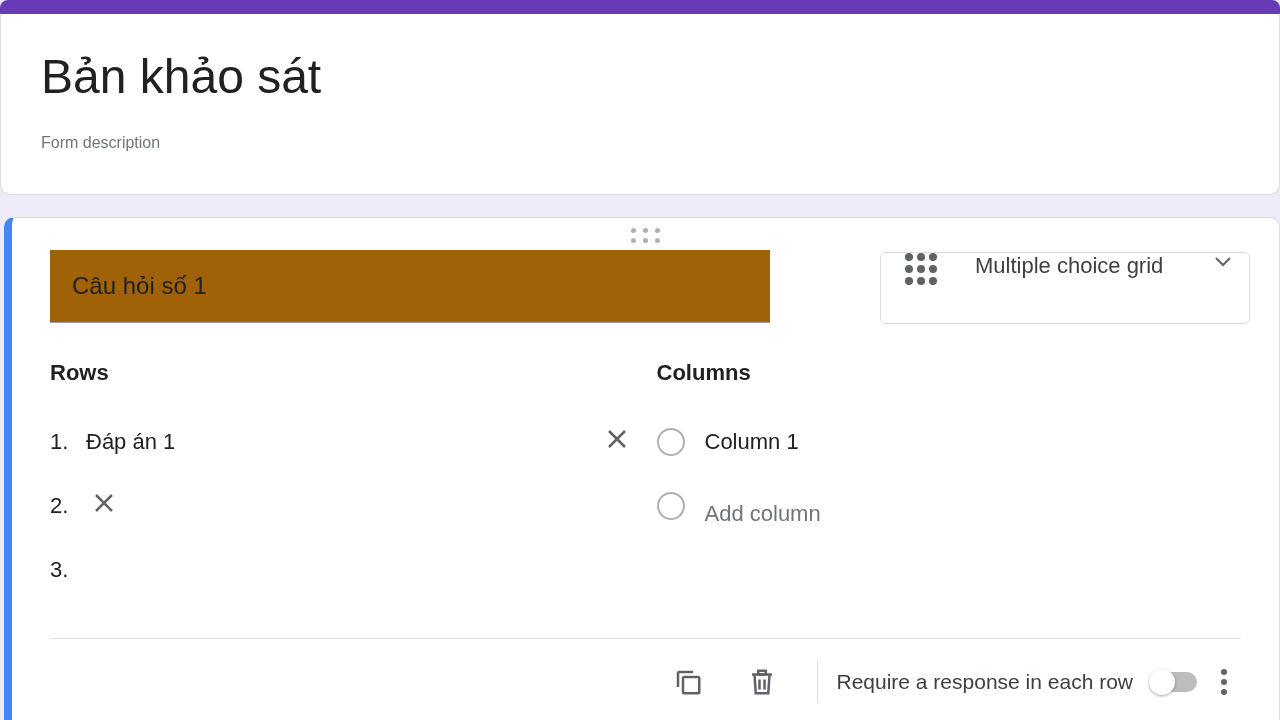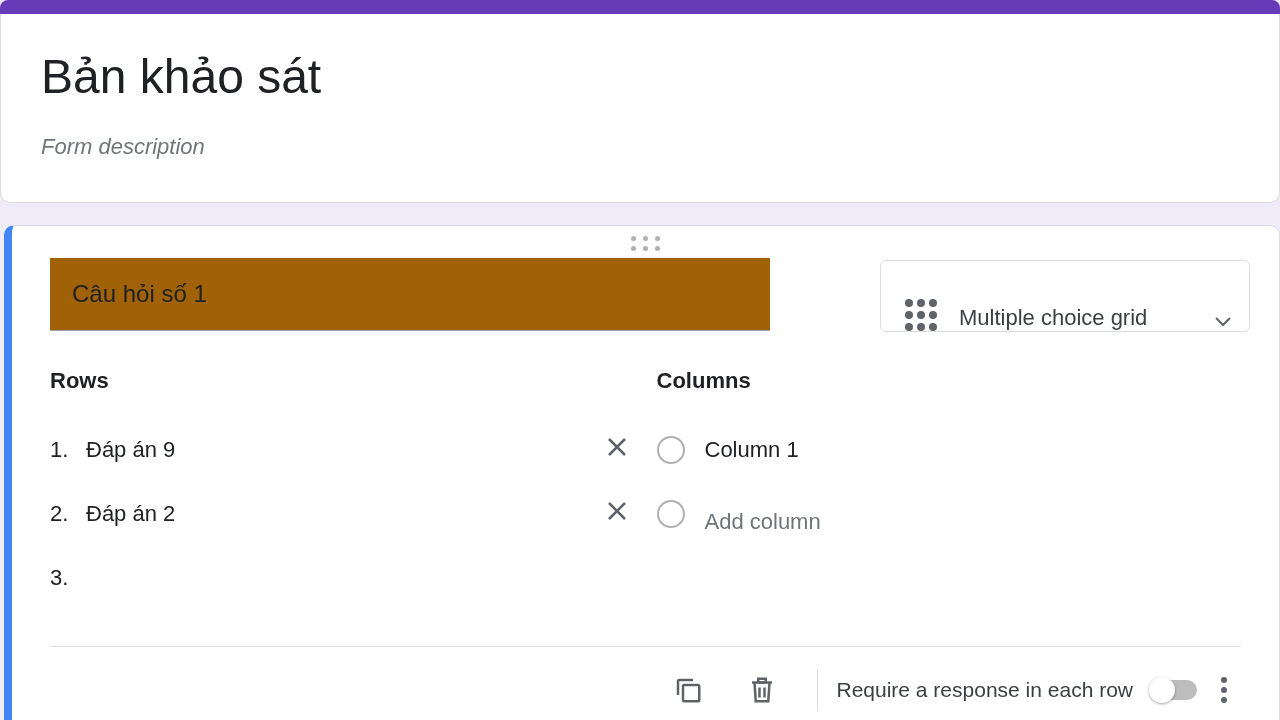--- a/index.html
+++ b/index.html
@@ -18,24 +18,23 @@
   }
   .form-title {
     font-size: 48px;
     font-weight: 400;
     color: #202124;
     letter-spacing: 0px;
     line-height: 1.2;
     margin-bottom: 28px;
   }
   .form-desc {
-    font-size: 22px;
+    font-size: 16px;
     color: #70757a;
     font-weight: 400;
-    font-style: italic;
   }
 
   .question-card {
     background: #fff;
     border: 1px solid #dadce0;
     border-radius: 10px;
     border-left: 8px solid #4285f4;
     margin-left: 4px;
     margin-right: 0;
     padding: 0 38px 22px 38px;
@@ -61,23 +60,23 @@
     padding: 22px 22px;
     color: #202124;
     outline: none;
   }
   .type-select {
     flex: 0 0 370px;
     border: 1px solid #dadce0;
     border-radius: 6px;
     height: 72px;
     display: flex;
-    align-items: flex-end;
+    align-items: flex-start;
     padding: 0 18px 0 24px;
-    gap: 22px;
+    gap: 38px;
     cursor: pointer;
     margin-top: 2px;
   }
   .grid-icon { display: grid; grid-template-columns: repeat(3,8px); grid-template-rows: repeat(3,8px); gap: 4px; }
   .grid-icon span { width: 8px; height: 8px; background: #5f6368; border-radius: 50%; }
   .type-label { font-size: 22px; color: #3c4043; flex: 1; }
   .chevron { color: #5f6368; }
   .chevron svg { width: 16px; height: 10px; }
 
   .grid-body { display: flex; gap: 22px; margin-top: 36px; }
@@ -154,31 +153,30 @@
         </div>
       </div>
     </div>
 
     <div class="grid-body">
       <div class="col">
         <div class="col-header">Rows</div>
 
         <div class="row-item">
           <div class="row-num">1.</div>
-          <div class="row-label">Đáp án 9</div>
+          <div class="row-label">Đáp án 1</div>
           <div class="remove-x">
             <svg viewBox="0 0 24 24">
                 <path d="M4 4 L20 20 M20 4 L4 20" stroke="#5f6368" stroke-width="2.5"></path>
               </svg>
           </div>
         </div>
 
         <div class="row-item">
           <div class="row-num">2.</div>
-          <div class="row-label">Đáp án 2</div>
           <div class="remove-x">
             <svg viewBox="0 0 24 24">
                 <path d="M4 4 L20 20 M20 4 L4 20" stroke="#5f6368" stroke-width="2.5"></path>
               </svg>
           </div>
         </div>
 
         <div class="row-item">
           <div class="row-num">3.</div>
         </div>

